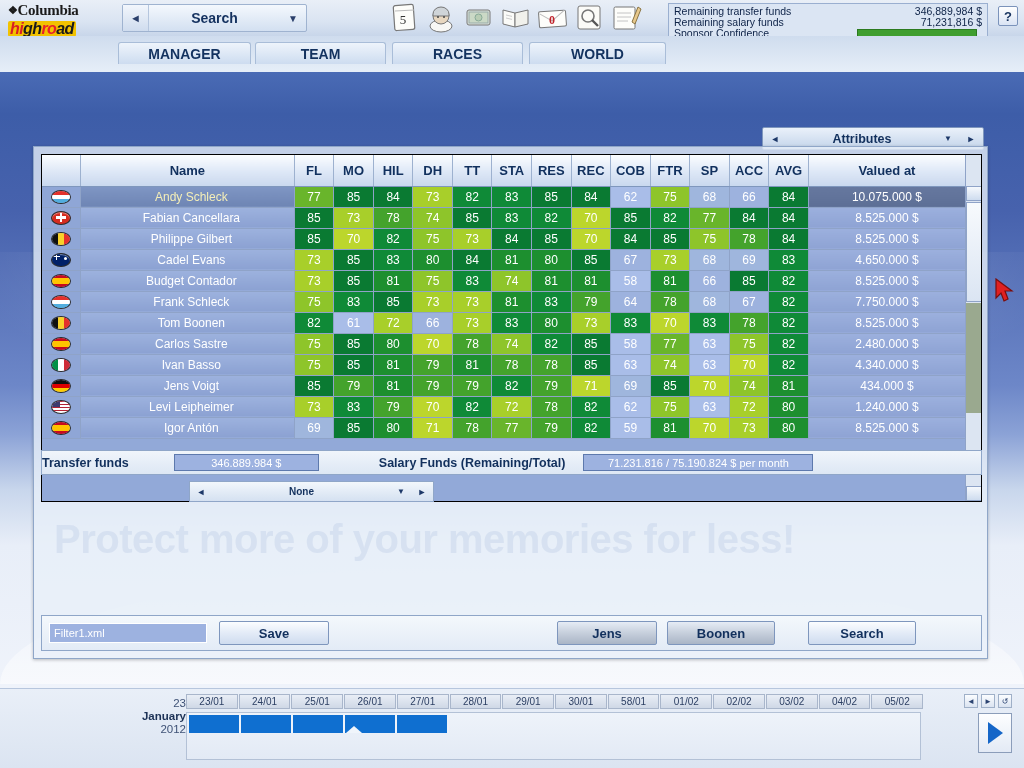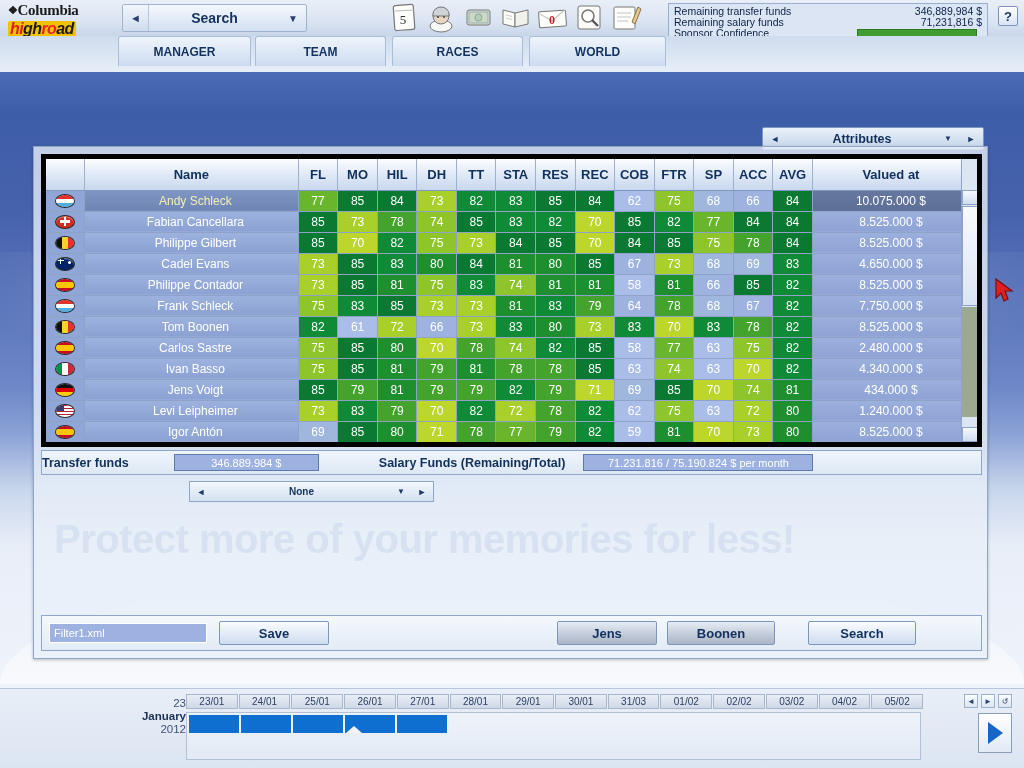--- a/index.html
+++ b/index.html
@@ -79,25 +79,25 @@
     display:flex; align-items:center; justify-content:center;
     font-size:13px; font-weight:bold; color:#16325e; border-radius:2px;
   }
 
   
   .navtabs {
     position:absolute; left:0; top:36px; width:1024px; height:36px;
     background: linear-gradient(to bottom,#cfdcee 0%, #e6eef8 100%);
   }
   .navtab {
-    position:absolute; top:0; height:30px;
+    position:absolute; top:6px; height:22px;
     background: linear-gradient(to bottom,#eef4fb 0%, #cddcf0 100%);
     border:1px solid #a9bdd8; border-bottom:none;
     display:flex; align-items:center; justify-content:center;
-    font-size:12px; font-weight:bold; color:#13325f;
+    font-size:14px; font-weight:bold; color:#13325f;
     border-radius:3px 3px 0 0;
   }
   .navtab.t0 { left:118px; width:133px; }
   .navtab.t1 { left:255px; width:131px; }
   .navtab.t2 { left:392px; width:131px; }
   .navtab.t3 { left:529px; width:137px; }
 
   
   .bgwrap {
     position:absolute; left:0; top:72px; width:1024px; height:696px;
@@ -142,22 +142,22 @@
     box-shadow:0 1px 3px rgba(0,0,0,0.25);
   }
   .watermark {
     position:absolute; left:20px; top:370px; width:930px;
     font-family:"Liberation Sans", sans-serif; font-size:40px; font-weight:bold;
     color:rgba(190,205,230,0.40); white-space:nowrap; letter-spacing:-0.5px;
   }
 
   
   .tablebox {
-    position:absolute; left:7px; top:7px; width:941px; height:293px;
-    border:5px solid #000000; background:#92a9d8; overflow:hidden;
+    position:absolute; left:7px; top:7px; width:941px; height:348px;
+    border:1px solid #000000; background:#92a9d8; overflow:hidden;
   }
   table.riders { border-collapse:collapse; width:924px; table-layout:fixed; }
   table.riders th {
     height:31px; background: linear-gradient(to bottom,#fbfdff 0%, #dde7f6 55%, #c9d8ee 100%);
     border-right:1px solid #9db1cf; border-bottom:1px solid #7f97bd;
     font-size:13px; font-weight:bold; color:#11305e;
   }
   table.riders td {
     height:21px; border-right:1px solid #8fa3c8; border-bottom:1px solid #8fa3c8;
     font-size:12px; color:#ffffff; text-align:center;
@@ -583,21 +583,21 @@
             <td class="c-val">4.650.000 $</td>
           </tr>
           <tr>
             <td class="c-flag">
               <div class="flagoval">
                 <span class="fl-h" style="background: rgb(198, 11, 30); top: 0px; height: 25%;"></span>
                 <span class="fl-h" style="background: rgb(255, 196, 0); top: 25%; height: 50%;"></span>
                 <span class="fl-h" style="background: rgb(198, 11, 30); top: 75%; height: 25%;"></span>
               </div>
             </td>
-            <td class="c-name">Philippe Contador</td>
+            <td class="c-name">Budget Contador</td>
             <td style="background: rgb(168, 207, 42); color: rgb(255, 255, 255);">73</td>
             <td style="background: rgb(10, 122, 50); color: rgb(255, 255, 255);">85</td>
             <td style="background: rgb(29, 143, 47); color: rgb(255, 255, 255);">81</td>
             <td style="background: rgb(142, 197, 42); color: rgb(255, 255, 255);">75</td>
             <td style="background: rgb(15, 138, 55); color: rgb(255, 255, 255);">83</td>
             <td style="background: rgb(142, 197, 42); color: rgb(255, 255, 255);">74</td>
             <td style="background: rgb(29, 143, 47); color: rgb(255, 255, 255);">81</td>
             <td style="background: rgb(29, 143, 47); color: rgb(255, 255, 255);">81</td>
             <td style="background: rgb(169, 189, 232); color: rgb(255, 255, 255);">58</td>
             <td style="background: rgb(29, 143, 47); color: rgb(255, 255, 255);">81</td>
@@ -826,21 +826,21 @@
   <div class="caltrack">
     <div class="calcells" id="calcells">
         <div class="calcell">23/01</div>
         <div class="calcell">24/01</div>
         <div class="calcell">25/01</div>
         <div class="calcell">26/01</div>
         <div class="calcell">27/01</div>
         <div class="calcell">28/01</div>
         <div class="calcell">29/01</div>
         <div class="calcell">30/01</div>
-        <div class="calcell">31/03</div>
+        <div class="calcell">58/01</div>
         <div class="calcell">01/02</div>
         <div class="calcell">02/02</div>
         <div class="calcell">03/02</div>
         <div class="calcell">04/02</div>
         <div class="calcell">05/02</div>
       </div>
     <div class="calbarwrap">
       <div class="calbar" id="calbar">
           <div class="calbar-seg" style="width: 52px; background: rgb(15, 111, 208);"></div>
           <div class="calbar-seg" style="width: 52px; background: rgb(15, 111, 208);"></div>

